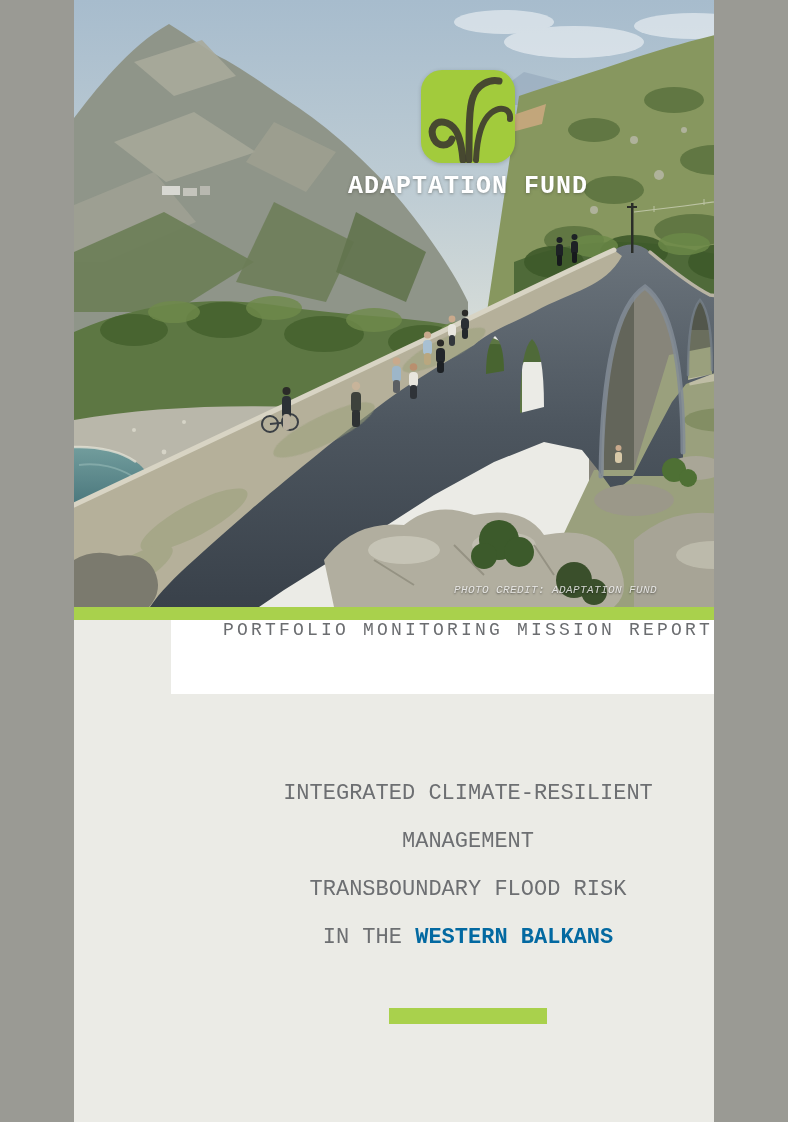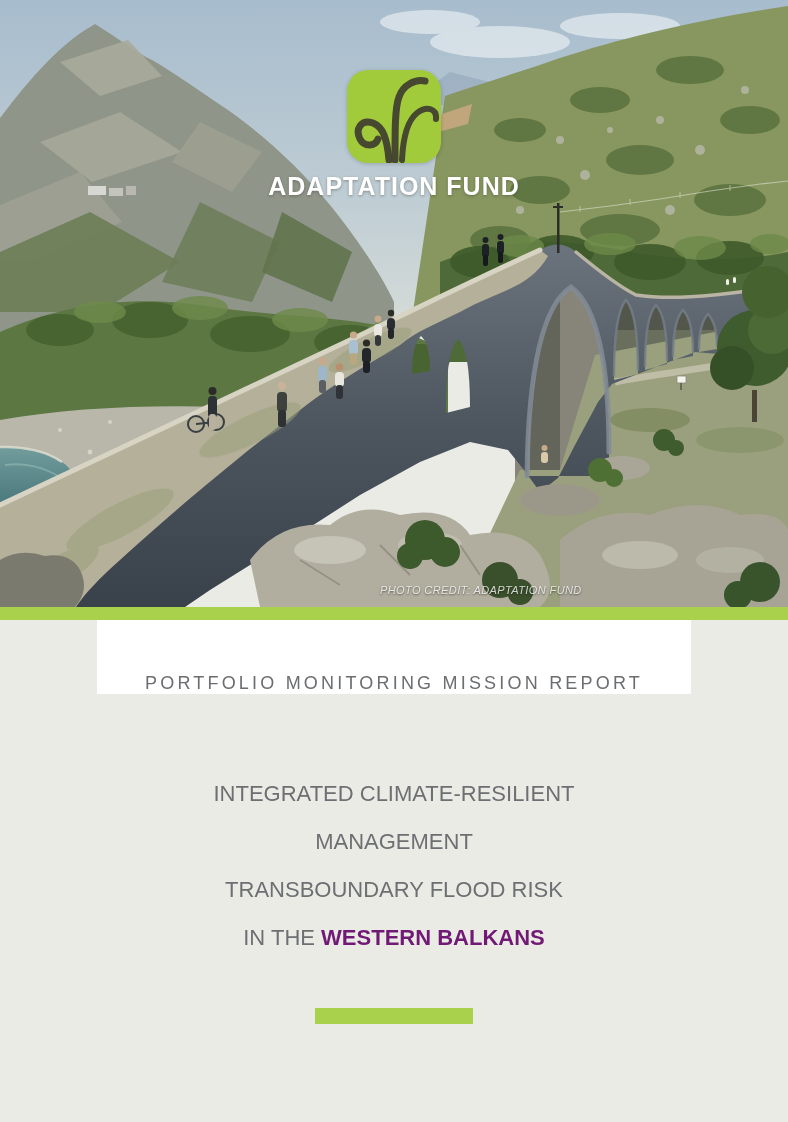--- a/index.html
+++ b/index.html
@@ -1,20 +1,20 @@
 <!DOCTYPE html>
 <html><head>
 <meta charset="utf-8">
 <style>
   * { margin:0; padding:0; box-sizing:border-box; }
   html,body { background:#9a9a94; }
   .page {
-    position:relative; width:788px; height:1122px; margin:0 auto;
+    position:relative; width:640px; height:1122px; margin:0 auto;
     background:#ebebe6; overflow:hidden;
-    font-family:Liberation Sans, sans-serif;
+    font-family:Liberation Mono, monospace;
   }
   
   .photo { position:absolute; left:0; top:0; width:788px; height:607px; overflow:hidden; }
   .photo svg { display:block; }
 
   .logo-block { position:absolute; left:0; top:0; width:788px; text-align:center; }
   .logo-square {
     position:absolute; left:347px; top:70px; width:94px; height:93px;
     background:#a2cb3c; border-radius:21px;
     box-shadow:0 1px 4px rgba(0,0,0,.18);
@@ -33,33 +33,33 @@
     margin-top:20px; color:rgba(255,255,255,.78); font-size:11px; font-style:italic;
     letter-spacing:.4px; text-shadow:0 1px 2px rgba(0,0,0,.5);
   }
 
   
   .green-bar { position:absolute; left:0; top:607px; width:788px; height:13px; background:#a9d14c; }
 
   
   .report-box {
     position:absolute; left:97px; top:620px; width:594px; height:74px;
-    background:#ffffff; display:flex; align-items:flex-end; justify-content:center;
+    background:#ffffff; display:flex; align-items:flex-start; justify-content:center;
   }
   .report-box span {
     color:#6b6d70; font-size:18px; font-weight:400; letter-spacing:3.2px; white-space:nowrap;
   }
 
   
   .title-block {
     position:absolute; left:29px; top:770px; width:730px; text-align:center;
     color:#6d6f72; font-size:22px; line-height:48px; font-weight:400; letter-spacing:0;
   }
   .title-line { white-space:nowrap; }
-  .title-highlight { color:#701a75; font-weight:bold; }
+  .title-highlight { color:#0369a1; font-weight:bold; }
 
   
   .green-rect { position:absolute; left:315px; top:1008px; width:158px; height:16px; background:#a9d14c; }
 </style>
 </head>
 <body>
 
 <div class="page">
 
   <div class="photo">

